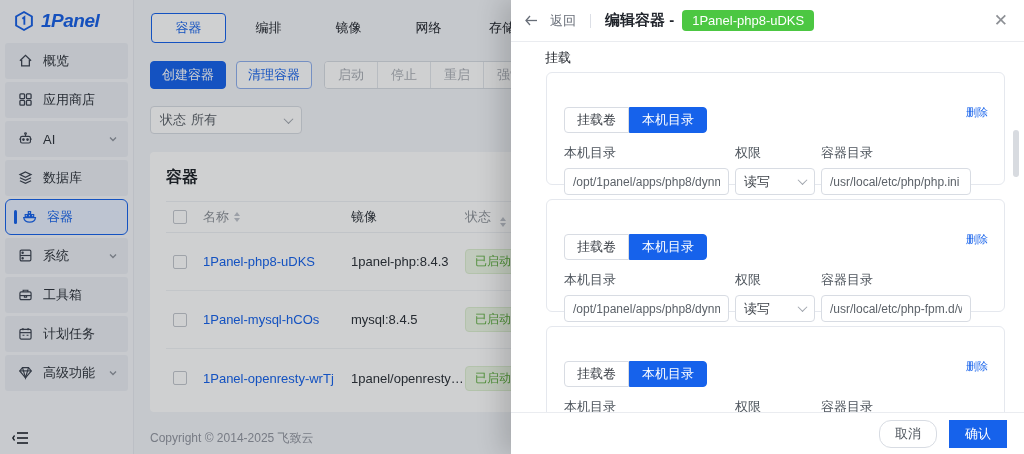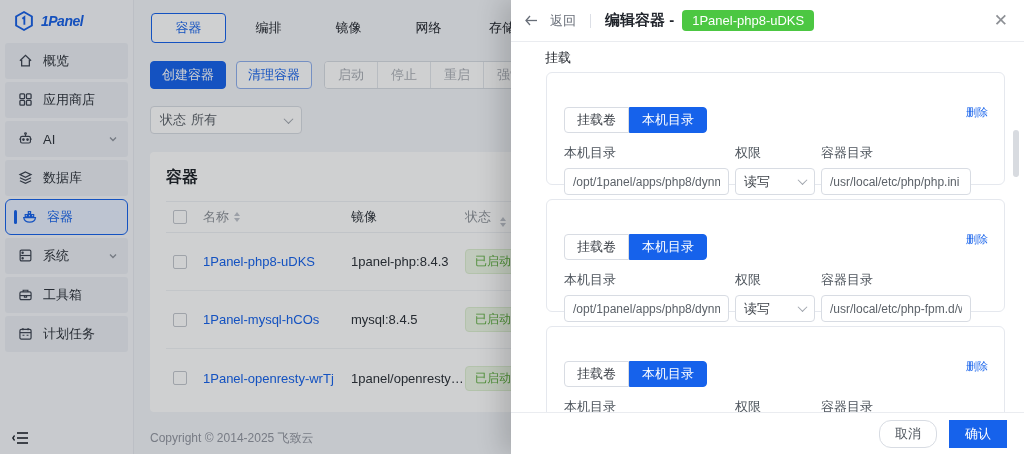--- a/index.html
+++ b/index.html
@@ -3,21 +3,21 @@
 <meta charset="utf-8">
 <style>
   * { margin:0; padding:0; box-sizing:border-box; }
   html,body { width:1024px; height:454px; }
   body { font-family:"Liberation Sans","DejaVu Sans",sans-serif; }
   .app { position:relative; width:1024px; height:454px; overflow:hidden; background:#f3f5f9; }
 
   
   .sidebar { position:absolute; left:0; top:0; width:134px; height:454px; background:#f7f8fc; border-right:1px solid #e8eaf0; z-index:10; }
   .logo { display:flex; align-items:center; gap:6px; height:42px; padding-left:13px; }
-  .logo-text { font-size:14px; font-weight:800; font-style:italic; color:#1760e6; letter-spacing:-0.5px; }
+  .logo-text { font-size:19px; font-weight:800; font-style:italic; color:#1760e6; letter-spacing:-0.5px; }
   .menu { padding:1px 5px 0 5px; }
   .menu-item { display:flex; align-items:center; height:36px; margin-bottom:3px; padding:0 9px 0 12px; background:#ebeef4; border-radius:3px; color:#2e333b; font-size:13px; cursor:pointer; border:1px solid transparent; }
   .menu-item .mi-icon { display:flex; width:16px; height:16px; margin-right:9px; color:#3c4350; }
   .menu-item .mi-label { flex:1; white-space:nowrap; }
   .menu-item .chev { color:#8f949d; display:flex; }
   .menu-item.active { background:#e9f1ff; border:1px solid #1662eb; border-radius:6px; color:#1662eb; padding-left:8px; }
   .menu-item.active .mi-icon { color:#1662eb; }
   .active-bar { width:3px; height:14px; background:#1662eb; border-radius:2px; margin-right:5px; }
   .collapse-btn { position:absolute; left:12px; bottom:6px; width:20px; height:18px; color:#1f242c; cursor:pointer; display:flex; }
 
@@ -197,20 +197,35 @@
         <span class="mi-icon">
             <svg width="15" height="15" viewBox="0 0 14 14" fill="none" stroke="currentColor" stroke-width="1.1">
               <rect x="1.8" y="3.2" width="10.4" height="9" rx="1.2"></rect>
               <path d="M1.8 6.2 H12.2"></path>
               <path d="M4.6 1.8 V4 M9.4 1.8 V4"></path>
               <path d="M4.2 8.6 H6 M8 8.6 H9.8"></path>
             </svg>
           </span>
         <span class="mi-label">计划任务</span>
       </div>
+      <div class="menu-item">
+        <span class="mi-icon">
+            <svg width="15" height="15" viewBox="0 0 14 14" fill="none" stroke="currentColor" stroke-width="1.1">
+              <path d="M4.2 2.4 H9.8 L12.4 5.5 L7 12 L1.6 5.5 Z"></path>
+              <path d="M1.6 5.5 H12.4"></path>
+              <path d="M4.2 2.4 L7 12 L9.8 2.4"></path>
+            </svg>
+          </span>
+        <span class="mi-label">高级功能</span>
+        <span class="chev">
+            <svg width="10" height="10" viewBox="0 0 10 10" fill="none" stroke="currentColor" stroke-width="1.3">
+              <path d="M2 3.5 L5 6.5 L8 3.5"></path>
+            </svg>
+          </span>
+      </div>
     </nav>
     <div class="collapse-btn">
       <svg width="18" height="16" viewBox="0 0 18 16" fill="none" stroke="currentColor" stroke-width="1.6">
           <path d="M5 3 H16"></path>
           <path d="M5 8 H16"></path>
           <path d="M5 13 H16"></path>
           <path d="M2.6 5.5 L0.8 8 L2.6 10.5" stroke-width="1.3"></path>
         </svg>
     </div>
   </aside>

